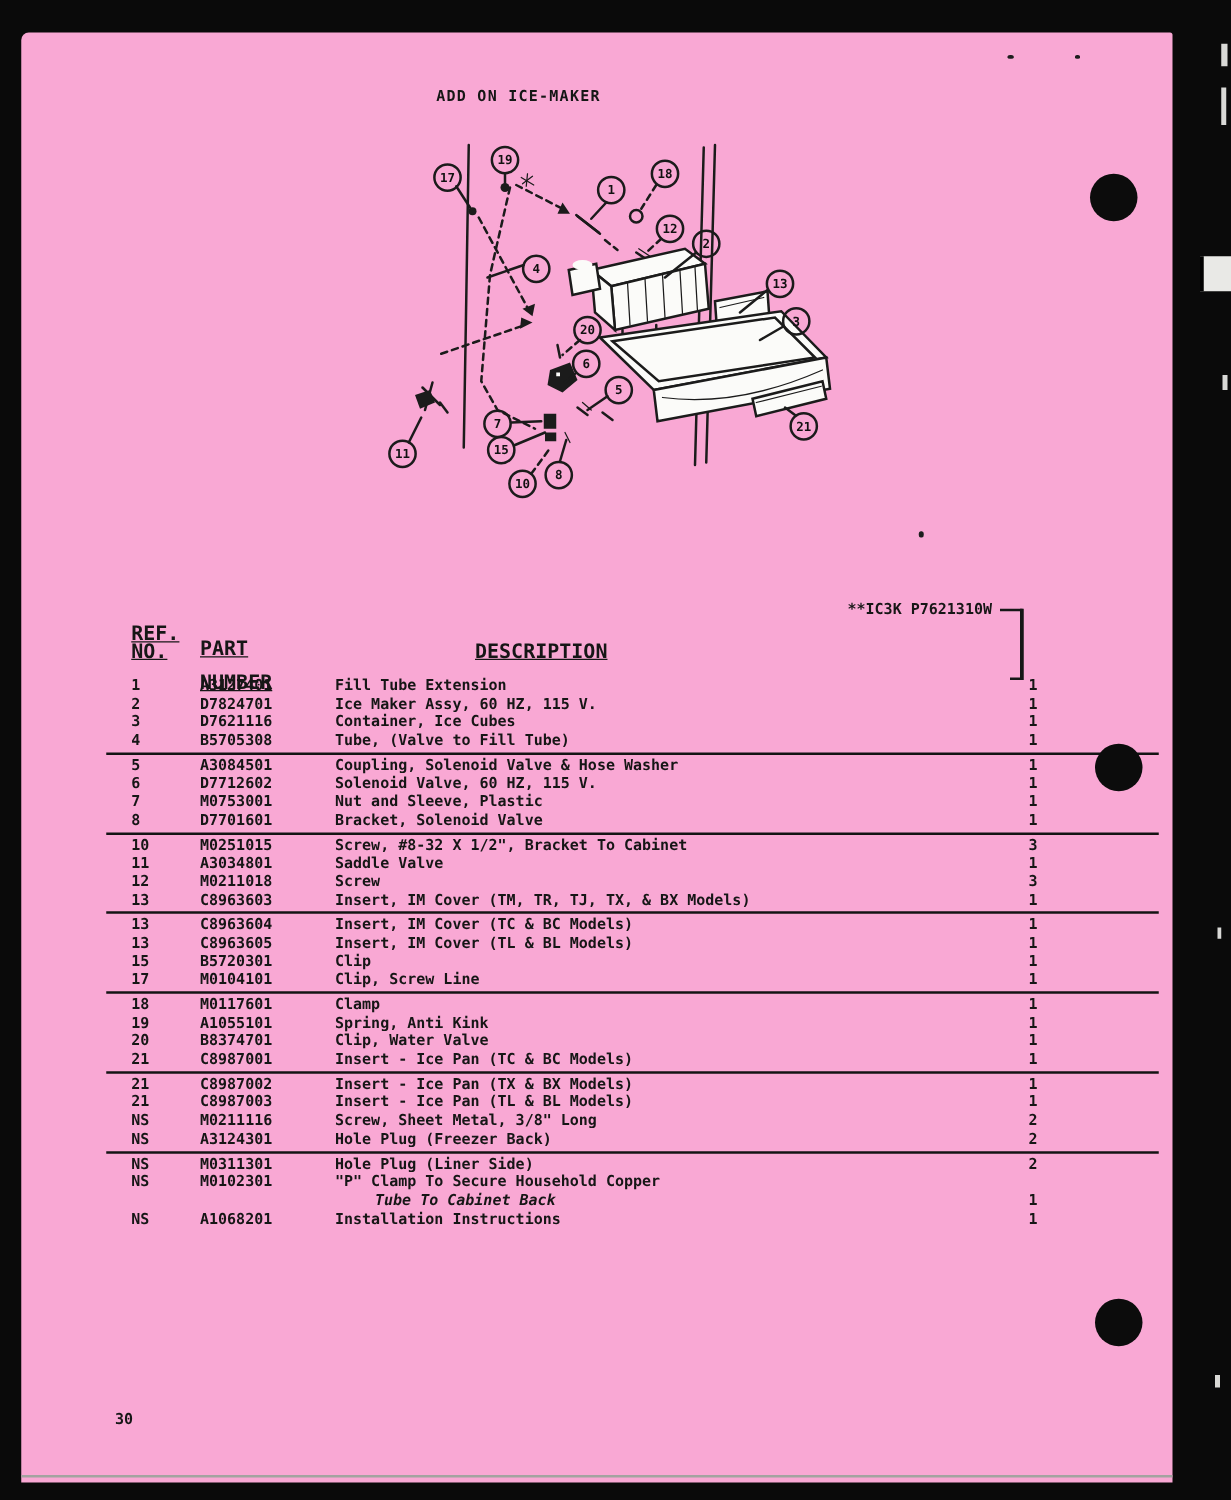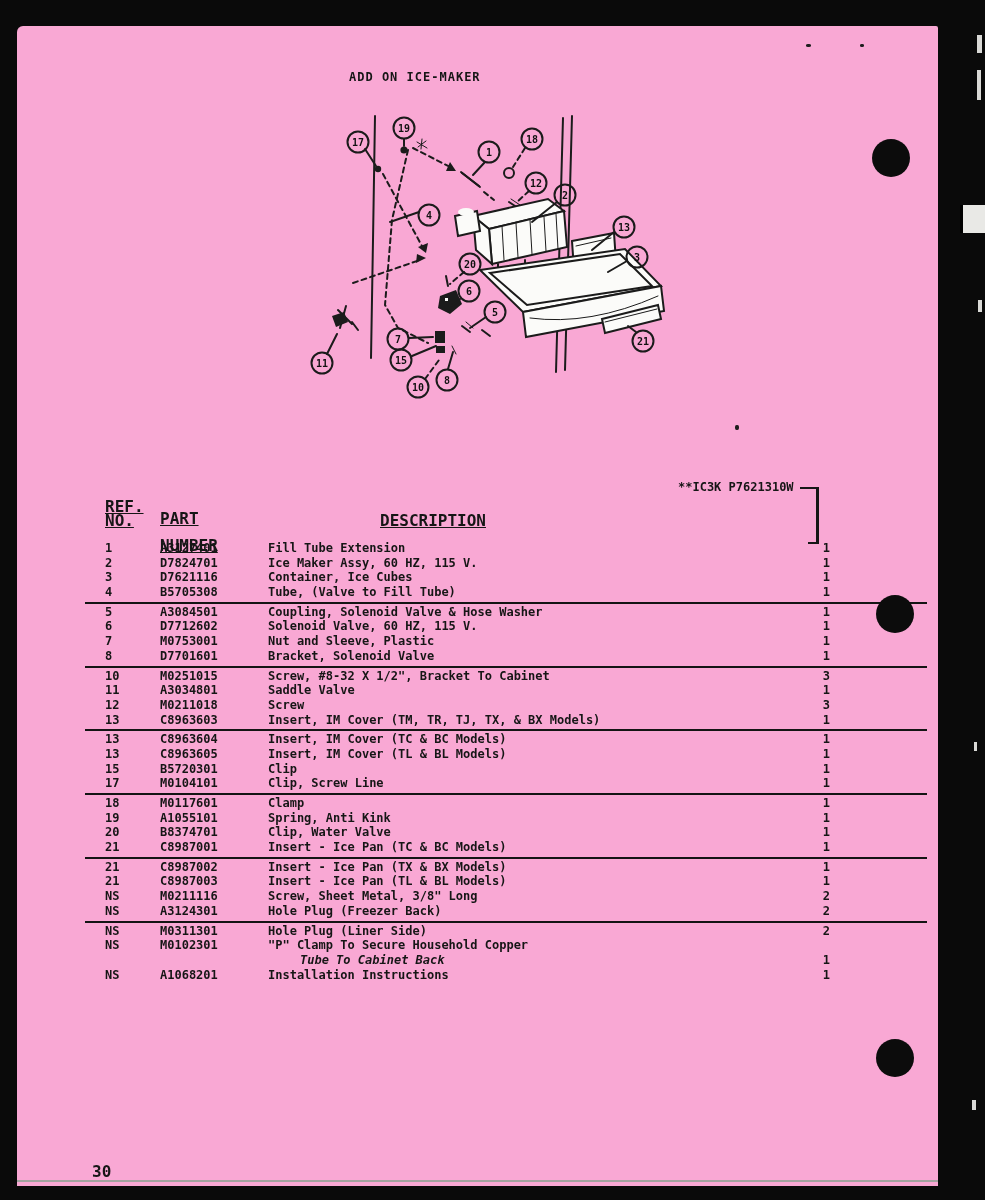--- a/index.html
+++ b/index.html
@@ -43,21 +43,21 @@
   .ch-desc{left:363px;top:485px;}
   .parts-rows{position:absolute;left:88px;top:515px;width:725px;font-size:12px;font-weight:bold;}
   .prow{position:relative;display:flex;height:14.7px;line-height:14.7px;white-space:pre;}
   .prow.ruled{margin-top:5px;}
   .rule{position:absolute;left:-20px;top:-3px;width:842px;height:2.2px;background:#141414;}
   .c-ref{width:55px;}
   .c-part{width:108px;}
   .c-desc{flex:1;}
   .c-desc.indent{padding-left:32px;font-style:italic;}
   .c-qty{width:14px;text-align:right;}
-  .page-number{position:absolute;left:75px;top:1136px;font-size:16px;font-weight:bold;}
+  .page-number{position:absolute;left:75px;top:1102px;font-size:12px;font-weight:bold;}
   .punch-hole{position:absolute;width:38px;height:38px;border-radius:50%;background:#0c0c0c;}
   .hole-1{left:855px;top:113px;}
   .hole-2{left:859px;top:569px;}
   .hole-3{left:859px;top:1013px;}
   .speck{position:absolute;background:#1d1d1d;border-radius:40%;}
   .edge-line{position:absolute;left:0;top:1154px;width:921px;height:1.5px;background:#a3a3a0;}
   .bar-mark{position:absolute;background:#efefec;opacity:.9;}
   .edge-notch{
     position:absolute;left:960px;top:205px;width:25px;height:28px;
     background:#e9e9e6;border-left:3px solid #000;

